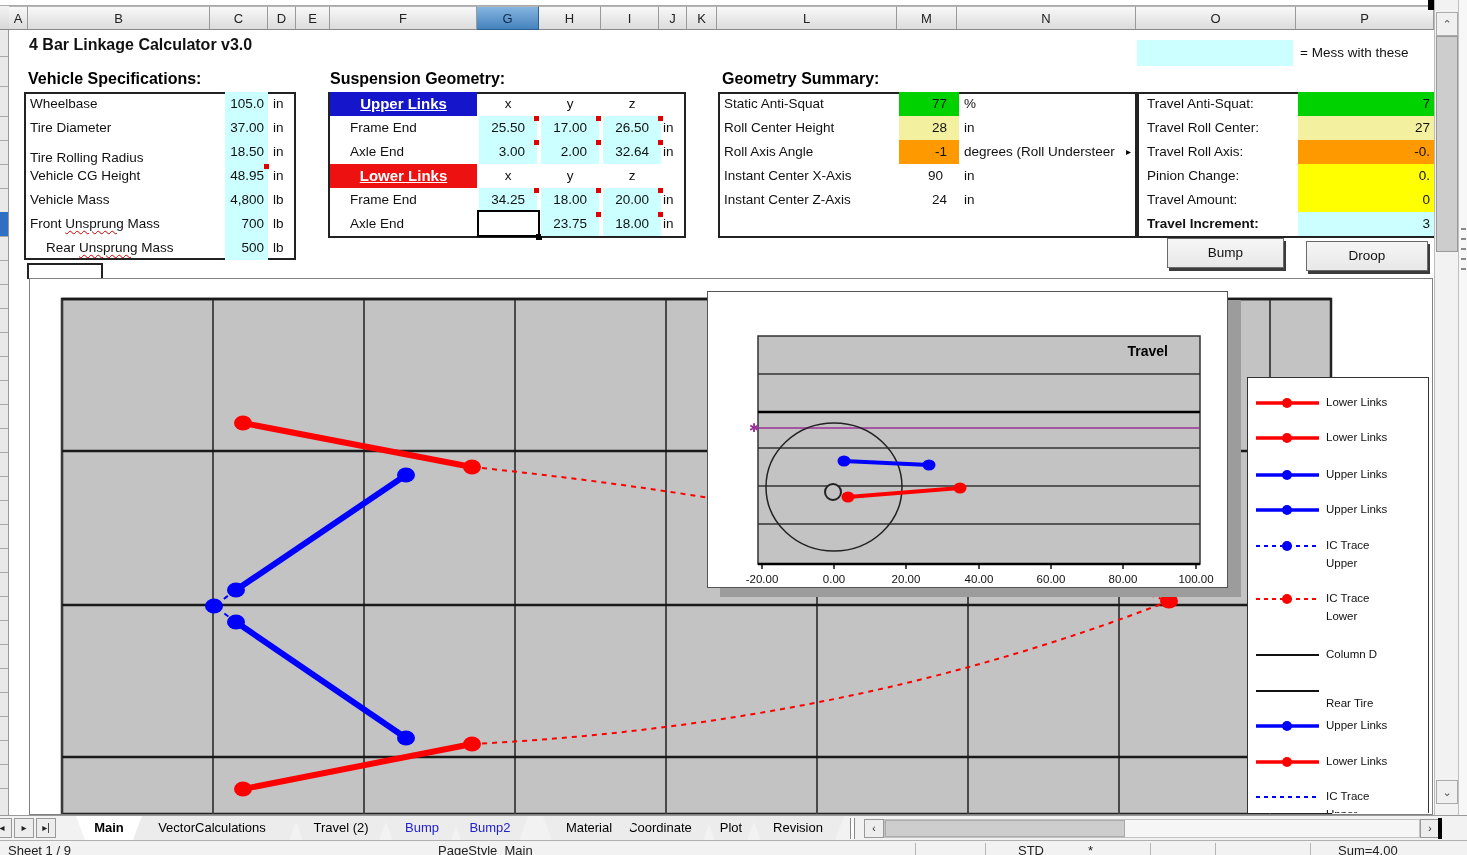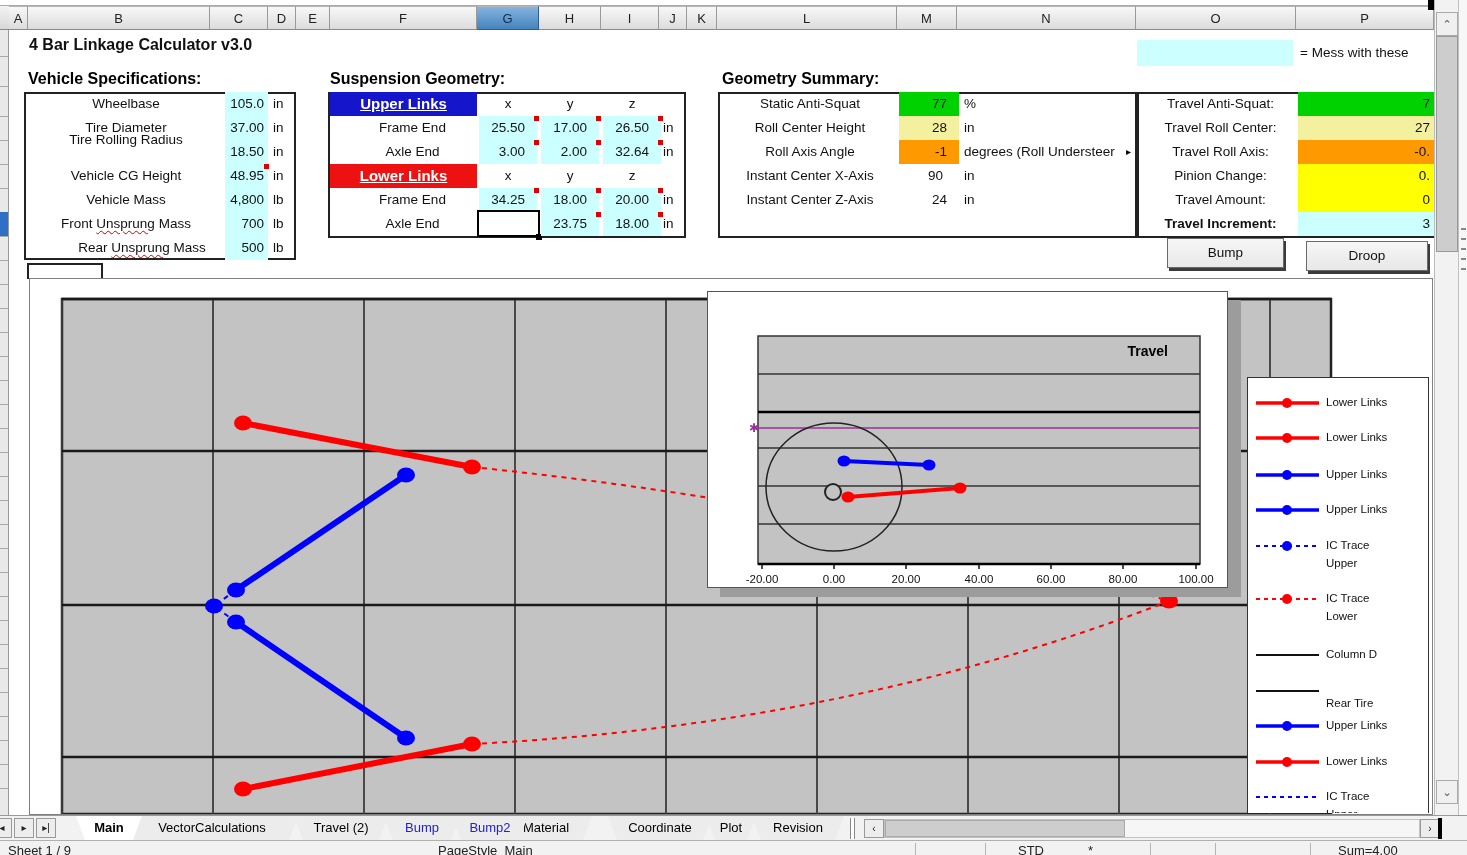--- a/index.html
+++ b/index.html
@@ -19,21 +19,21 @@
     background:linear-gradient(#85b4e0,#4583bd);
     color:#0c2c4e;border-right:1px solid #2d5f93;border-bottom:1px solid #2d5f93;
   }
   .corner{position:absolute;left:0;top:6px;width:9px;height:24px;background:linear-gradient(#f3f3f3,#d8d8d8);border-bottom:1px solid #8a8a8a;box-sizing:border-box;}
   
   #rowpanel{position:absolute;left:0;top:30px;width:9px;height:785px;background:#e9e9e9;border-right:1px solid #999;box-sizing:border-box;}
   .rowline{position:absolute;left:0;width:8px;height:1px;background:#aaa;}
   
   .tbox{position:absolute;box-sizing:border-box;border:2px solid #222;background:#fff;}
   .lbl{position:absolute;font-size:13.5px;color:#111;white-space:nowrap;}
-  .rlbl{text-align:center;}
+  .rlbl{text-align:left;}
   .cyan-cell{position:absolute;background:#ccffff;}
   .valtxt{position:absolute;font-size:13.5px;color:#111;text-align:right;white-space:nowrap;}
   .unit{position:absolute;font-size:13.5px;color:#111;white-space:nowrap;}
   .cdot{position:absolute;width:5px;height:5px;background:#e00000;}
   .wavy{text-decoration:underline wavy #cc0000 1px;text-underline-offset:2px;}
   .grphdr{position:absolute;color:#fff;font-weight:bold;font-size:15px;text-align:center;text-decoration:underline;line-height:24px;}
   .colxyz{position:absolute;font-size:13.5px;color:#111;text-align:center;line-height:24px;}
   .selcell{position:absolute;background:#fff;border:2.5px solid #000;box-sizing:border-box;}
   .fillhandle{position:absolute;width:6px;height:6px;background:#000;}
   .heading{position:absolute;font-size:16px;font-weight:bold;color:#000;white-space:nowrap;}
@@ -140,21 +140,21 @@
 
 <div class="tbox" id="vehicle-table" style="left:24px;top:92px;width:272px;height:168px;">
     <div class="lbl rlbl" style="left: 4px; top: 2px; width: 192px;">Wheelbase</div>
     <div class="cyan-cell" style="left: 199px; top: -2px; width: 43px; height: 24px;"></div>
     <div class="valtxt" style="left: 199px; top: 2px; width: 39px;">105.0</div>
     <div class="unit" style="left: 247px; top: 2px;">in</div>
     <div class="lbl rlbl" style="left: 4px; top: 26px; width: 192px;">Tire Diameter</div>
     <div class="cyan-cell" style="left: 199px; top: 22px; width: 43px; height: 24px;"></div>
     <div class="valtxt" style="left: 199px; top: 26px; width: 39px;">37.00</div>
     <div class="unit" style="left: 247px; top: 26px;">in</div>
-    <div class="lbl rlbl" style="left: 4px; top: 38px; width: 192px;">Tire Rolling Radius</div>
+    <div class="lbl rlbl" style="left: 4px; top: 56px; width: 192px;">Tire Rolling Radius</div>
     <div class="cyan-cell" style="left: 199px; top: 46px; width: 43px; height: 24px;"></div>
     <div class="valtxt" style="left: 199px; top: 50px; width: 39px;">18.50</div>
     <div class="unit" style="left: 247px; top: 50px;">in</div>
     <div class="lbl rlbl" style="left: 4px; top: 74px; width: 192px;">Vehicle CG Height</div>
     <div class="cyan-cell" style="left: 199px; top: 70px; width: 43px; height: 24px;"></div>
     <div class="valtxt" style="left: 199px; top: 74px; width: 39px;">48.95</div>
     <div class="unit" style="left: 247px; top: 74px;">in</div>
     <div class="cdot" style="left: 238px; top: 70px;"></div>
     <div class="lbl rlbl" style="left: 4px; top: 98px; width: 192px;">Vehicle Mass</div>
     <div class="cyan-cell" style="left: 199px; top: 94px; width: 43px; height: 24px;"></div>
@@ -435,21 +435,21 @@
 
 <div id="tabbar">
     <div class="navbtn" style="left: -8px;">◂</div>
     <div class="navbtn" style="left: 14px;">▸</div>
     <div class="navbtn" style="left: 36px;">▸|</div>
     <div class="tab active" style="left: 76px; width: 66px; z-index: 50;">Main</div>
     <div class="tab" style="left: 126px; width: 172px; z-index: 49;">VectorCalculations</div>
     <div class="tab" style="left: 294px; width: 94px; z-index: 48;">Travel (2)</div>
     <div class="tab link" style="left: 384px; width: 76px; z-index: 47;">Bump</div>
     <div class="tab link" style="left: 452px; width: 76px; z-index: 46;">Bump2</div>
-    <div class="tab" style="left: 500px; width: 92px; z-index: 45;">Material</div>
+    <div class="tab" style="left: 543px; width: 92px; z-index: 45;">Material</div>
     <div class="tab" style="left: 608px; width: 104px; z-index: 44;">Coordinate</div>
     <div class="tab" style="left: 706px; width: 50px; z-index: 43;">Plot</div>
     <div class="tab" style="left: 752px; width: 92px; z-index: 42;">Revision</div>
     <div style="position: absolute; left: 850px; top: 2px; width: 3px; height: 21px; background: rgb(255, 255, 255); border-left: 1px solid rgb(136, 136, 136); border-right: 1px solid rgb(136, 136, 136);"></div>
     <div class="navbtn" style="left: 864px; top: 3px; height: 19px; line-height: 17px;">‹</div>
     <div style="position: absolute; left: 884px; top: 3px; width: 536px; height: 19px; background: rgb(246, 246, 246); border: 1px solid rgb(194, 194, 194); box-sizing: border-box;">
       <div style="position: absolute; left: 0px; top: 0px; width: 240px; height: 17px; background: rgb(205, 205, 205); border: 1px solid rgb(170, 170, 170); box-sizing: border-box;"></div>
     </div>
     <div class="navbtn" style="left: 1420px; top: 3px; height: 19px; line-height: 17px;">›</div>
     <div style="position: absolute; left: 1438px; top: 2px; width: 4px; height: 21px; background: rgb(0, 0, 0);"></div>

